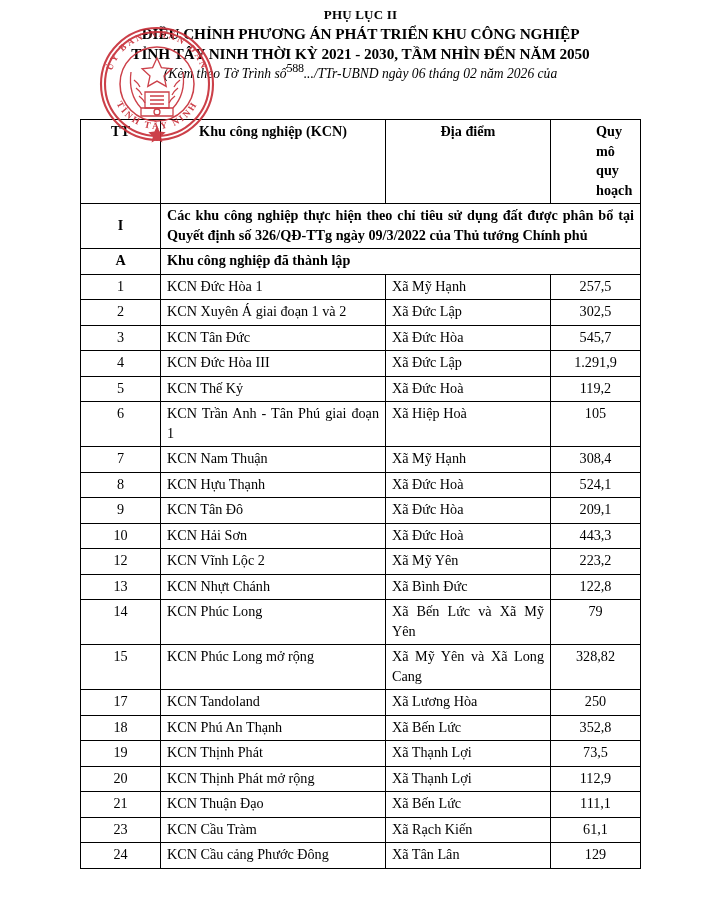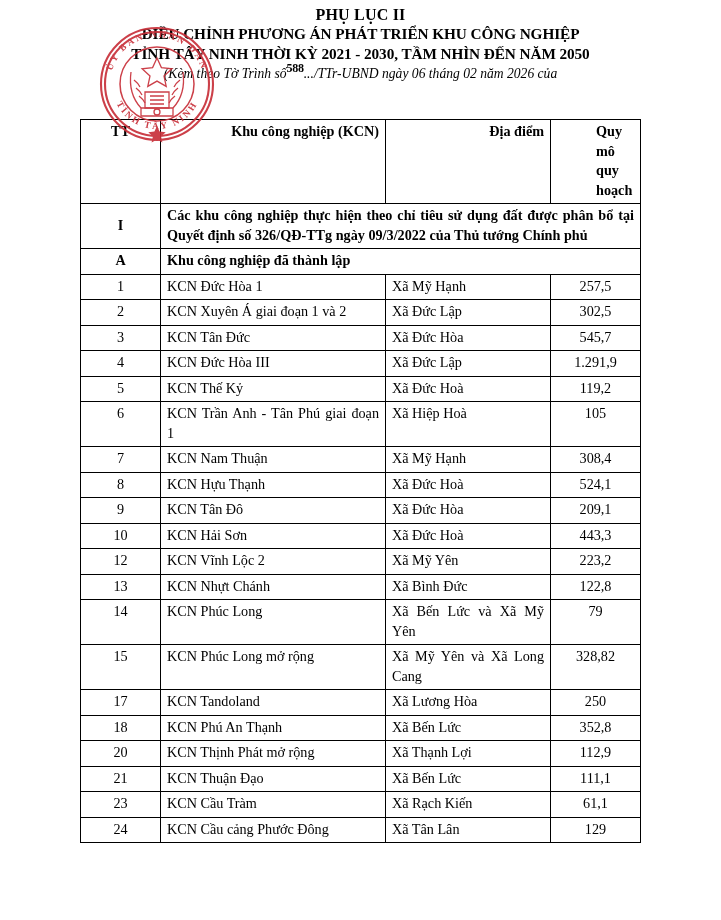--- a/index.html
+++ b/index.html
@@ -19,21 +19,21 @@
   
   .doc-header {
     position: absolute;
     left: 0;
     top: 6px;
     width: 721px;
     text-align: center;
     z-index: 3;
   }
   .appendix-label {
-    font-size: 16px;
+    font-size: 13px;
     font-weight: bold;
     letter-spacing: 0.2px;
     line-height: 18px;
   }
   .title-line {
     font-size: 15.3px;
     font-weight: bold;
     line-height: 20px;
     letter-spacing: -0.1px;
     white-space: nowrap;
@@ -43,21 +43,20 @@
     font-size: 13.6px;
     line-height: 19px;
     position: relative;
   }
   .subtitle .sup-num {
     font-style: normal;
     font-size: 12px;
     position: relative;
     top: -6px;
     letter-spacing: -0.3px;
-    font-weight: bold;
   }
 
   
   .seal {
     position: absolute;
     left: 98px;
     top: 22px;
     width: 118px;
     height: 136px;
     z-index: 5;
@@ -85,21 +84,21 @@
     line-height: 19.5px;
     vertical-align: top;
   }
   col.c-tt      { width: 80px; }
   col.c-name    { width: 225px; }
   col.c-place   { width: 165px; }
   col.c-size    { width: 90px; }
 
   .th td {
     font-weight: bold;
-    text-align: right;
+    text-align: center;
     vertical-align: middle;
     height: 52px;
     padding-top: 4px;
   }
   .th td.tt-h { text-align: center; }
   .th td.size-h {
     text-align: justify;
     text-align-last: left;
     padding-left: 45px;
   }
@@ -285,20 +284,26 @@
           <td class="place">Xã Lương Hòa</td>
           <td class="size">250</td>
         </tr>
         <tr class="data">
           <td class="tt">18</td>
           <td class="name">KCN Phú An Thạnh</td>
           <td class="place">Xã Bến Lức</td>
           <td class="size">352,8</td>
         </tr>
         <tr class="data">
+          <td class="tt">19</td>
+          <td class="name">KCN Thịnh Phát</td>
+          <td class="place">Xã Thạnh Lợi</td>
+          <td class="size">73,5</td>
+        </tr>
+        <tr class="data">
           <td class="tt">20</td>
           <td class="name">KCN Thịnh Phát mở rộng</td>
           <td class="place">Xã Thạnh Lợi</td>
           <td class="size">112,9</td>
         </tr>
         <tr class="data">
           <td class="tt">21</td>
           <td class="name">KCN Thuận Đạo</td>
           <td class="place">Xã Bến Lức</td>
           <td class="size">111,1</td>

